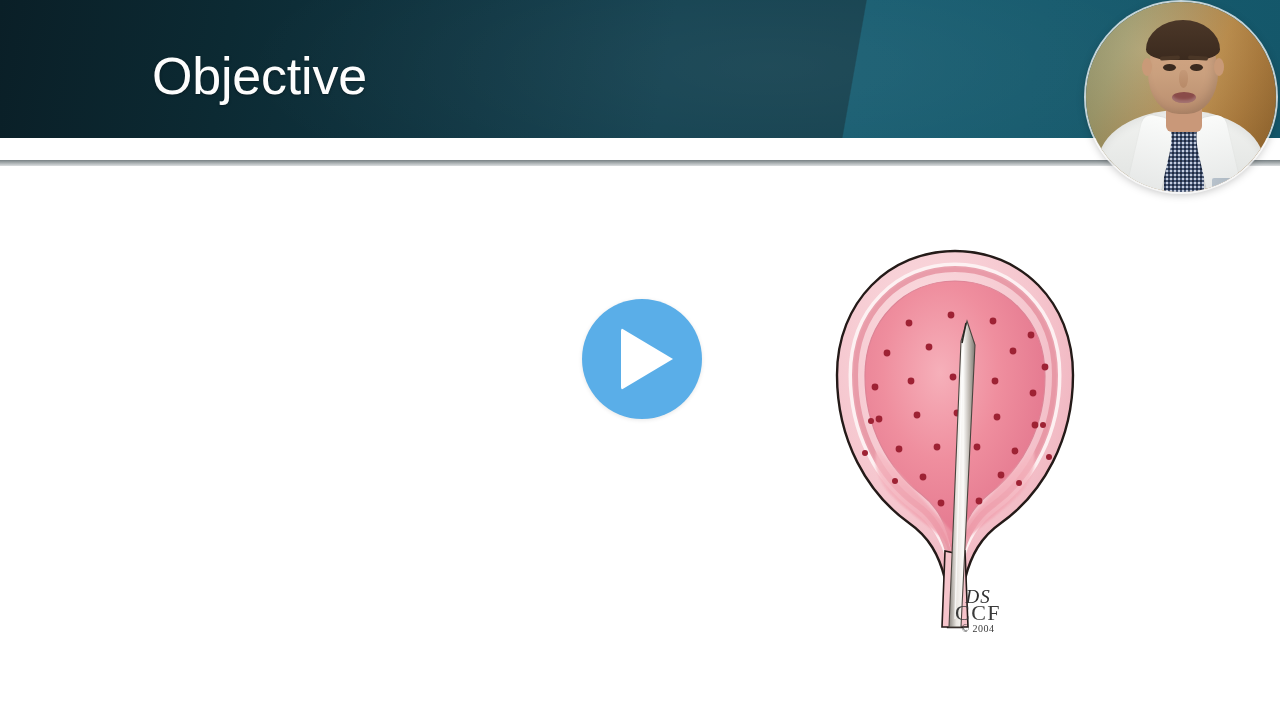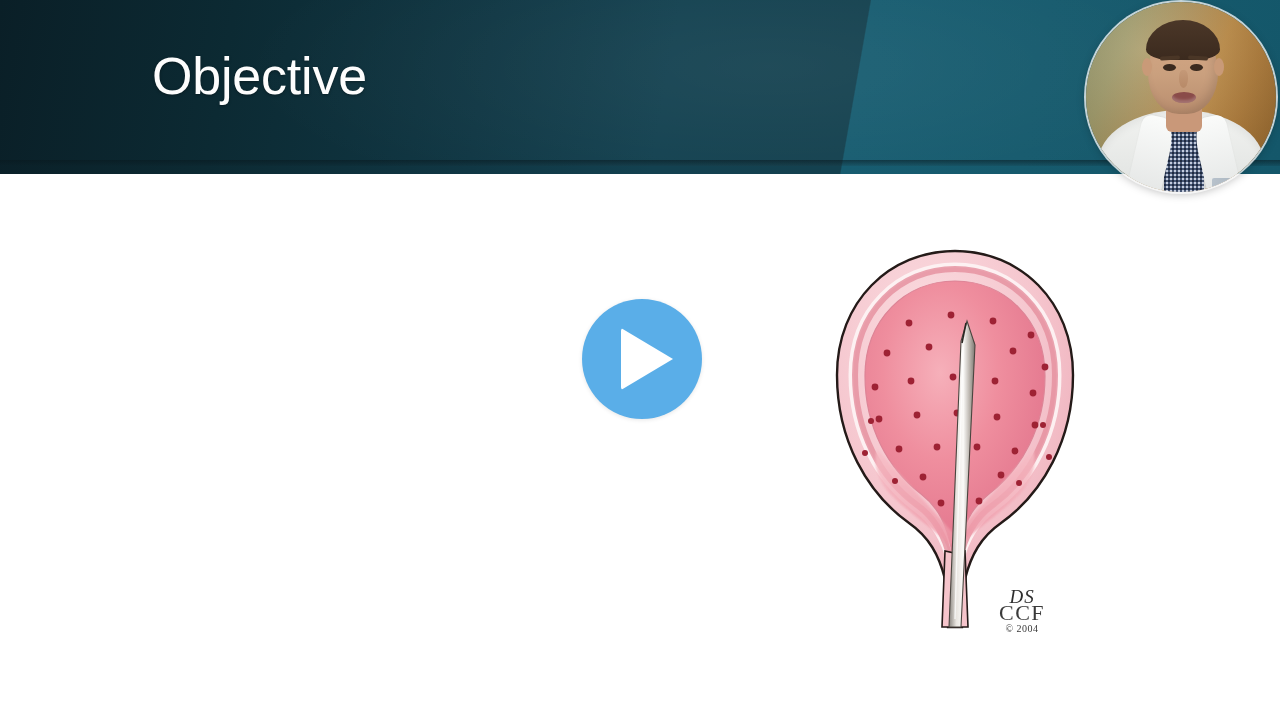--- a/index.html
+++ b/index.html
@@ -9,21 +9,21 @@
     background:#ffffff;
     font-family:"Liberation Sans", sans-serif;
   }
   #slide{
     position:relative; width:1280px; height:720px;
     background:#ffffff; overflow:hidden;
   }
 
   
   #header{
-    position:absolute; left:0; top:0; width:1280px; height:174px;
+    position:absolute; left:0; top:0; width:1280px; height:138px;
     background:
       linear-gradient(100deg,
         #0a1f27 0%,
         #0c2a33 18%,
         #103744 38%,
         #134150 52%,
         #14414f 66.4%,
         #175c70 66.5%,
         #165a6d 80%,
         #14576a 100%);
@@ -173,21 +173,20 @@
   #bladder-figure{
     position:absolute; left:805px; top:235px;
     width:300px; height:400px;
   }
   #bladder-figure svg{ display:block; width:300px; height:400px; }
   #ccf-mark{
     position:absolute; left:150px; top:355px;
     text-align:center; color:#3a3a3a;
     font-family:"Liberation Serif", serif;
     pointer-events:none;
-    padding-left:44px;
   }
   #ccf-sig{
     font-family:"Liberation Serif", serif;
     font-size:19px; font-style:italic; color:#2e2e2e;
     letter-spacing:1px; line-height:13px;
   }
   #ccf-label{ font-size:22px; letter-spacing:1.5px; line-height:20px; }
   #ccf-year{ font-size:10px; letter-spacing:0.5px; line-height:12px; }
 </style>
 </head>

